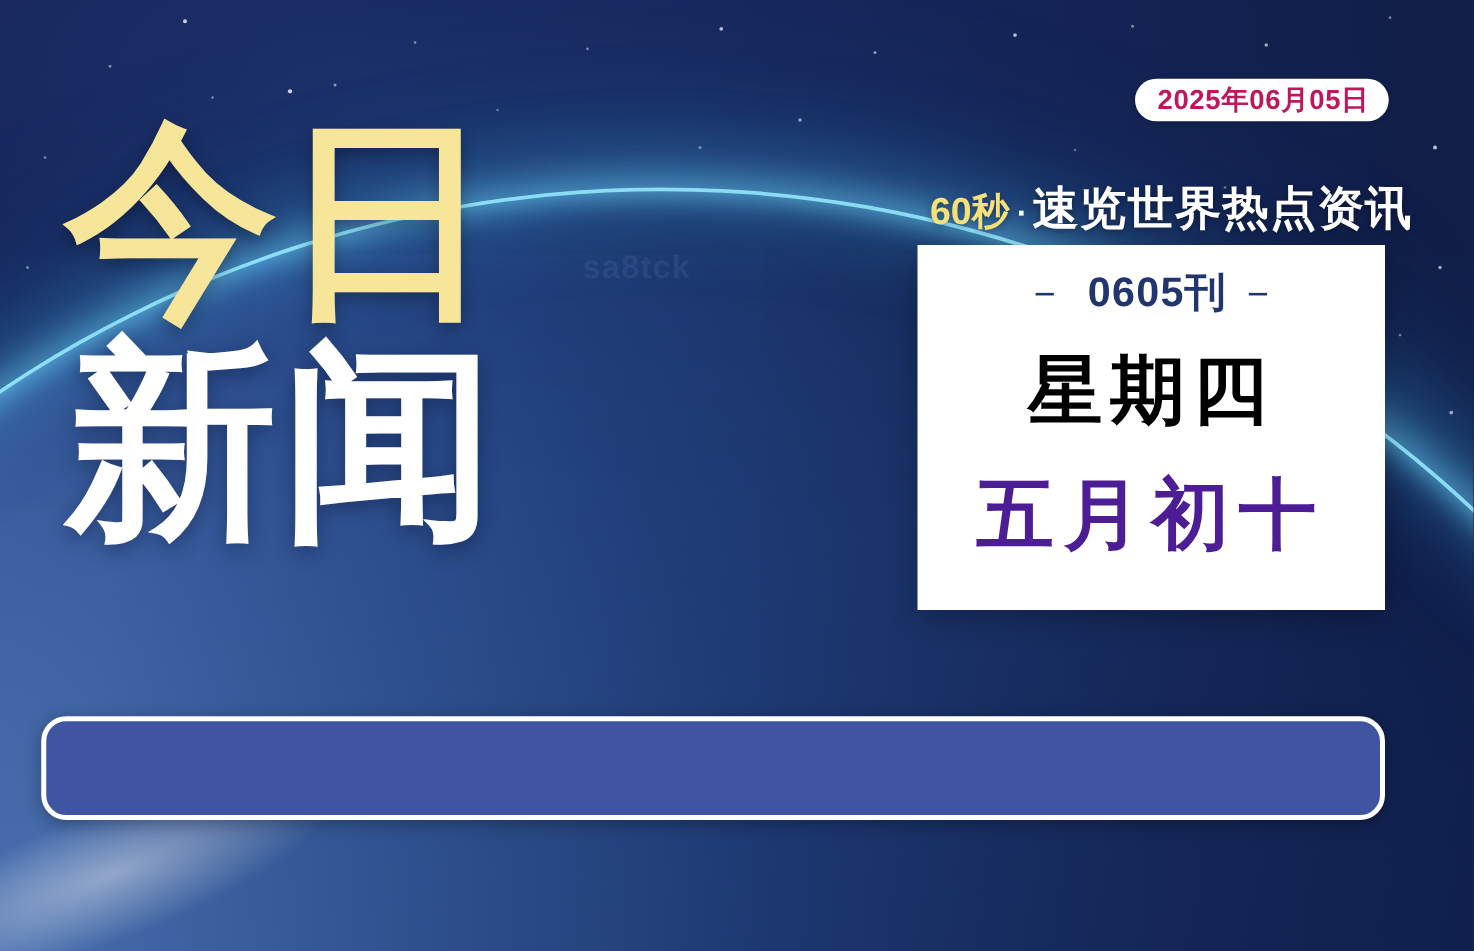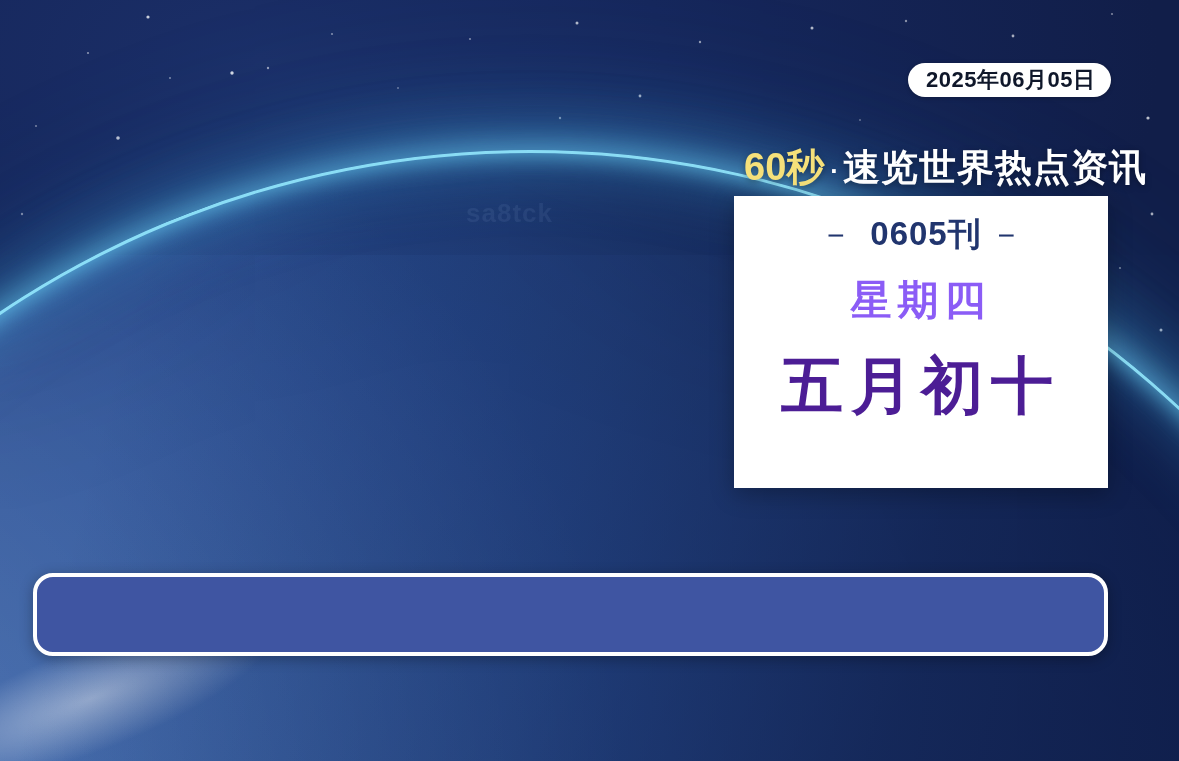--- a/index.html
+++ b/index.html
@@ -154,21 +154,21 @@
   .date-pill {
     position: absolute;
     left: 908px;
     top: 63px;
     height: 34px;
     padding: 0 16px 0 18px;
     display: flex;
     align-items: center;
     background: #ffffff;
     border-radius: 17px;
-    color: #0f172a;
+    color: #be185d;
     font-size: 22px;
     font-weight: 700;
     letter-spacing: .5px;
     box-shadow: 0 1px 4px rgba(0,0,0,.25);
     white-space: nowrap;
   }
 
   
   .title-block {
     position: absolute;
@@ -197,21 +197,21 @@
   .tagline {
     position: absolute;
     left: 744px;
     top: 142px;
     display: flex;
     align-items: baseline;
     white-space: nowrap;
     user-select: none;
   }
   .tag-60 {
-    font-size: 38px;
+    font-size: 30px;
     font-weight: 800;
     color: #f5e07a;
     letter-spacing: 0px;
     text-shadow: 0 2px 6px rgba(0,0,0,.35);
   }
   .tag-dot {
     font-size: 26px;
     font-weight: 800;
     color: #ffffff;
     margin: 0 4px 0 6px;
@@ -251,22 +251,22 @@
     font-size: 33px;
     font-weight: 400;
     color: #21356e;
   }
   .issue-dash.left { margin-right: 18px; }
   .issue-dash.right { margin-left: 8px; }
   .issue-text { letter-spacing: 1px; }
 
   .weekday {
     margin-top: 16px;
-    color: #8b5cf6;
-    font-size: 41px;
+    color: #000000;
+    font-size: 60px;
     font-weight: 800;
     letter-spacing: 6px;
     white-space: nowrap;
   }
   .lunar {
     margin-top: 16px;
     color: #4c1d95;
     font-size: 62px;
     font-weight: 800;
     letter-spacing: 8px;
@@ -346,20 +346,24 @@
       <div class="earth-shade"></div>
     </div>
     <div class="limb-haze"></div>
     <div class="atmosphere"></div>
   </div>
 
   <div class="watermark">sa8tck</div>
 
   <div class="date-pill">2025年06月05日</div>
 
+  <div class="title-block">
+    <div class="title-line l1">今日</div>
+    <div class="title-line l2">新闻</div>
+  </div>
 
   <div class="tagline">
     <span class="tag-60">60秒</span>
     <span class="tag-dot">·</span>
     <span class="tag-rest">速览世界热点资讯</span>
   </div>
 
   <div class="info-card">
     <div class="issue-row">
       <span class="issue-dash left">－</span>

